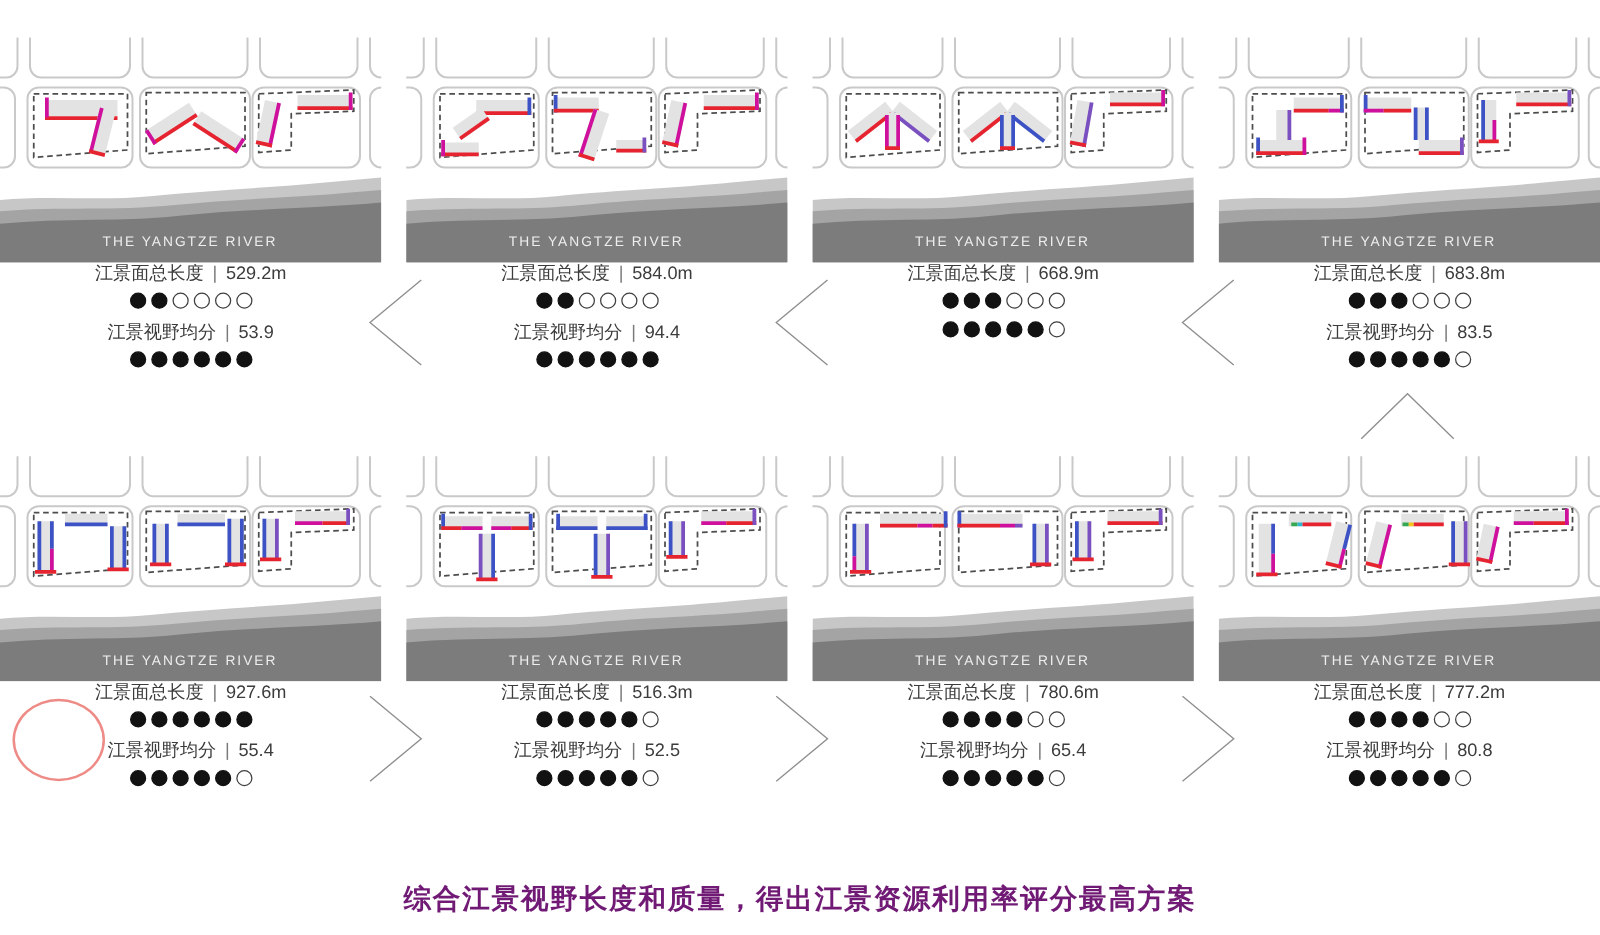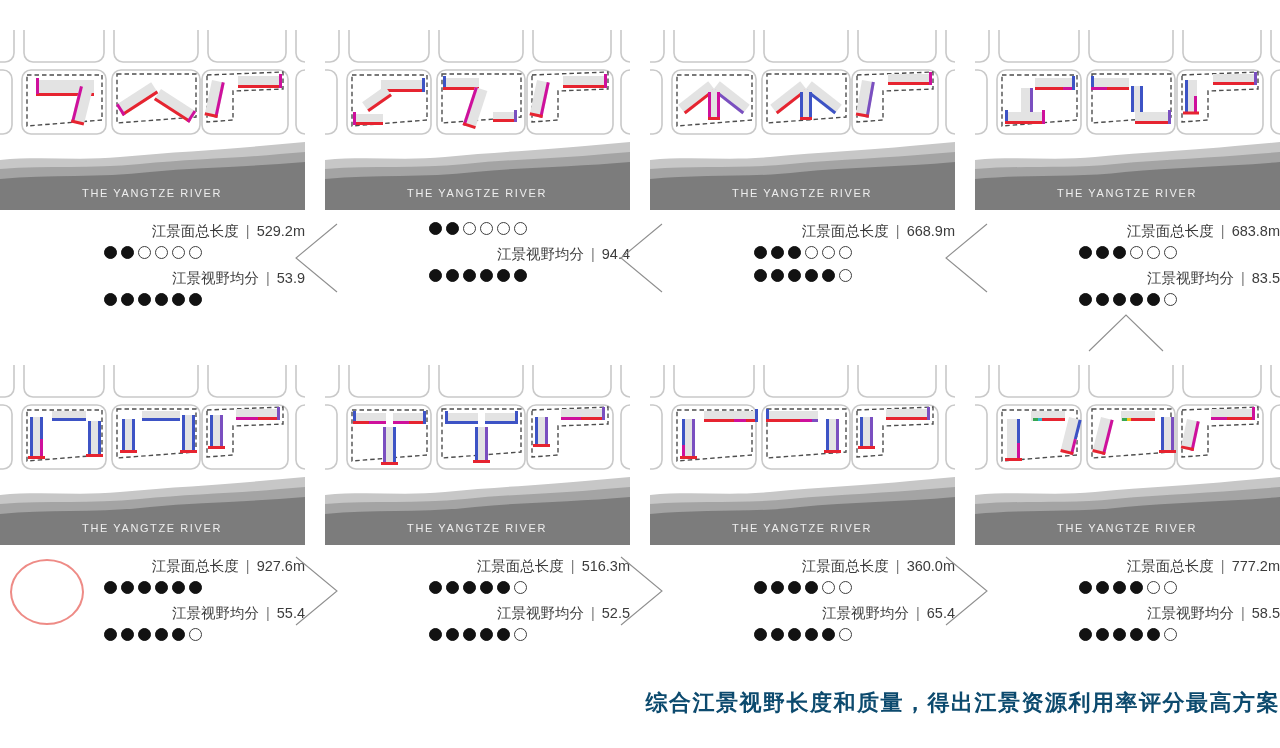--- a/index.html
+++ b/index.html
@@ -1,31 +1,31 @@
 <!DOCTYPE html>
 <html><head>
 <meta charset="utf-8">
 <style>
   *{margin:0;padding:0;box-sizing:border-box}
   html,body{width:1280px;height:748px;background:#ffffff;overflow:hidden;
     font-family:"Liberation Sans","DejaVu Sans",sans-serif;position:relative}
   .panel{position:absolute;width:305px}
   .plan{display:block;width:305px;height:180px}
-  .metrics{margin-top:12px;text-align:right}
+  .metrics{text-align:center}
   .metric-line{font-size:14.5px;color:#3c3c3c;line-height:18px}
   .metric-line .sep{margin:0 7px;color:#7a7a7a}
   .dots{display:flex;justify-content:center;gap:4px;margin:6px 0 10px;height:13px}
   .dot{width:13px;height:13px;border-radius:50%;border:1.7px solid #3f3f3f;background:#fff;display:inline-block}
   .dot.filled{background:#121212;border-color:#121212}
   .chevron{position:absolute}
   .chevron polyline{fill:none;stroke:#8f8f8f;stroke-width:1.1}
   .highlight-circle{position:absolute;left:10px;top:559px;width:74px;height:66px;
     border:2.6px solid #ee8b86;border-radius:50%}
-  .caption{position:absolute;left:0;right:0;top:688px;text-align:right;
-    font-size:22px;font-weight:700;color:#0c4a6e;letter-spacing:1.5px}
+  .caption{position:absolute;left:0;right:0;top:704px;text-align:center;
+    font-size:22px;font-weight:700;color:#701a75;letter-spacing:1.5px}
   
   .plan .slab{fill:#e3e3e3;stroke:none}
   .plan line{stroke-width:3;fill:none}
   .plan .r{stroke:#e62430}
   .plan .m{stroke:#ce109c}
   .plan .p{stroke:#7a4fc0}
   .plan .b{stroke:#3d53c5}
   .plan .g{stroke:#36a852}
   .plan .y{stroke:#f2c41d}
   .plan .c{stroke:#30b6cf}
@@ -151,20 +151,21 @@
         <line class="r" x1="0" y1="34.5" x2="13" y2="34.5"></line>
       </g>
       <rect class="slab" x="238" y="46" width="44" height="12"></rect>
       <line class="r" x1="238" y1="56.5" x2="282" y2="56.5"></line>
       <line class="m" x1="280.5" y1="44" x2="280.5" y2="58"></line>
     </g>
     <use href="#river"></use>
     <text class="river-label" x="152" y="167" text-anchor="middle">THE YANGTZE RIVER</text>
   </svg>
   <div class="metrics">
+    <div class="metric-line"><span>江景面总长度</span><span class="sep">|</span><span>584.0m</span></div>
     <div class="dots">
         <span class="dot filled"></span>
         <span class="dot filled"></span>
         <span class="dot"></span>
         <span class="dot"></span>
         <span class="dot"></span>
         <span class="dot"></span>
       </div>
     <div class="metric-line"><span>江景视野均分</span><span class="sep">|</span><span>94.4</span></div>
     <div class="dots">
@@ -447,21 +448,21 @@
       <line class="p" x1="221.5" y1="52" x2="221.5" y2="82"></line>
       <line class="r" x1="208" y1="82.5" x2="225" y2="82.5"></line>
       <rect class="slab" x="236" y="44" width="44" height="11"></rect>
       <line class="r" x1="236" y1="53.5" x2="280" y2="53.5"></line>
       <line class="p" x1="278.5" y1="42" x2="278.5" y2="55"></line>
     </g>
     <use href="#river"></use>
     <text class="river-label" x="152" y="167" text-anchor="middle">THE YANGTZE RIVER</text>
   </svg>
   <div class="metrics">
-    <div class="metric-line"><span>江景面总长度</span><span class="sep">|</span><span>360.0m</span></div>
+    <div class="metric-line"><span>江景面总长度</span><span class="sep">|</span><span>780.6m</span></div>
     <div class="dots">
         <span class="dot filled"></span>
         <span class="dot filled"></span>
         <span class="dot filled"></span>
         <span class="dot filled"></span>
         <span class="dot"></span>
         <span class="dot"></span>
       </div>
     <div class="metric-line"><span>江景视野均分</span><span class="sep">|</span><span>65.4</span></div>
     <div class="dots">
@@ -522,21 +523,21 @@
   <div class="metrics">
     <div class="metric-line"><span>江景面总长度</span><span class="sep">|</span><span>777.2m</span></div>
     <div class="dots">
         <span class="dot filled"></span>
         <span class="dot filled"></span>
         <span class="dot filled"></span>
         <span class="dot filled"></span>
         <span class="dot"></span>
         <span class="dot"></span>
       </div>
-    <div class="metric-line"><span>江景视野均分</span><span class="sep">|</span><span>58.5</span></div>
+    <div class="metric-line"><span>江景视野均分</span><span class="sep">|</span><span>80.8</span></div>
     <div class="dots">
         <span class="dot filled"></span>
         <span class="dot filled"></span>
         <span class="dot filled"></span>
         <span class="dot filled"></span>
         <span class="dot filled"></span>
         <span class="dot"></span>
       </div>
   </div>
 </section>

